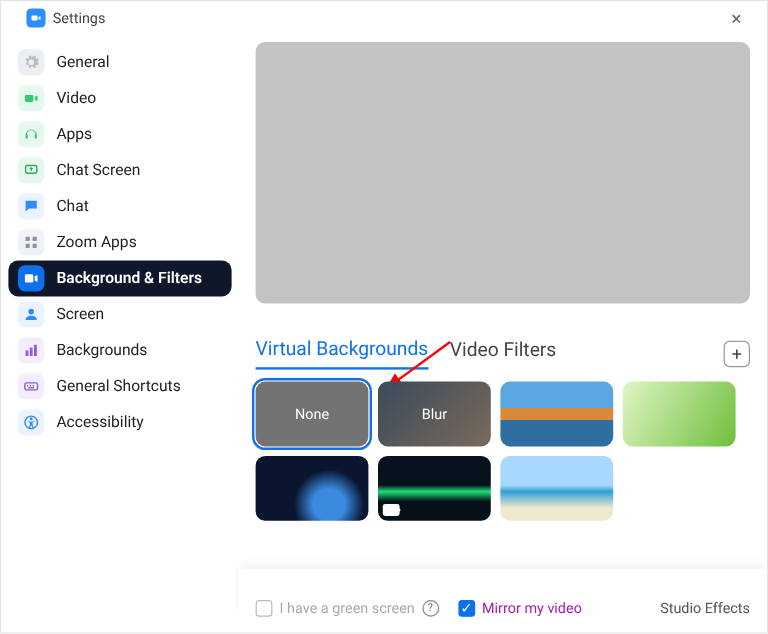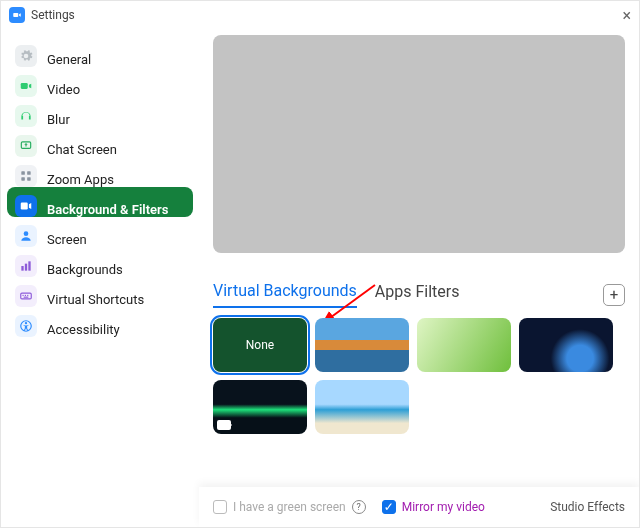--- a/index.html
+++ b/index.html
@@ -1,37 +1,37 @@
 <!DOCTYPE html>
 <html><head>
 <meta charset="utf-8">
 <style>
   * { box-sizing: border-box; margin: 0; padding: 0; font-family: -apple-system, BlinkMacSystemFont, "Segoe UI", Roboto, sans-serif; }
   body { width: 640px; height: 528px; background: #fff; overflow: hidden; border: 1px solid #e5e5e5; }
-  .titlebar { height: 28px; display: flex; align-items: center; padding: 0 8px; font-size: 12px; color: #444; }
+  .titlebar { height: 28px; display: flex; align-items: center; padding: 0 21px; font-size: 12px; color: #444; }
   .titlebar .app-icon { width: 16px; height: 16px; background: #2d8cff; border-radius: 4px; margin-right: 6px; display: flex; align-items: center; justify-content: center; }
   .titlebar .app-icon svg { width: 10px; height: 10px; fill: #fff; }
   .titlebar .close { margin-left: auto; color: #666; font-size: 16px; }
   .main { display: flex; height: calc(100% - 28px); }
   .sidebar { width: 198px; padding: 8px 6px; }
-  .side-item { height: 30px; display: flex; align-items: flex-end; padding: 0 8px; border-radius: 8px; color: #222; font-size: 13px; cursor: pointer; }
-  .side-item.active { background: #15803d; color: #fff; font-weight: 600; }
+  .side-item { height: 30px; display: flex; align-items: center; padding: 0 8px; border-radius: 8px; color: #222; font-size: 13px; cursor: pointer; }
+  .side-item.active { background: #0f172a; color: #fff; font-weight: 600; }
   .side-icon { width: 22px; height: 22px; border-radius: 6px; margin-right: 10px; display: flex; align-items: center; justify-content: center; flex-shrink: 0; }
   .content { flex: 1; padding: 6px 14px 0 14px; position: relative; }
   .preview { width: 100%; height: 218px; background: #c3c3c3; border-radius: 8px; }
   .tabs-row { display: flex; align-items: center; margin-top: 28px; }
   .tab { font-size: 16px; color: #444; padding-bottom: 6px; margin-right: 18px; cursor: pointer; }
   .tab.active { color: #0e71eb; border-bottom: 2px solid #0e71eb; }
   .add-btn { margin-left: auto; width: 22px; height: 22px; border: 1px solid #999; border-radius: 5px; display: flex; align-items: center; justify-content: center; color: #444; font-size: 15px; cursor: pointer; }
   .thumbs { display: flex; flex-wrap: wrap; gap: 8px; margin-top: 10px; }
   .thumb { width: 94px; height: 54px; border-radius: 8px; position: relative; overflow: hidden; display: flex; align-items: center; justify-content: center; color: #fff; font-size: 12px; cursor: pointer; }
   .thumb.sel { outline: 2px solid #0e71eb; outline-offset: 1px; }
   .thumb .cam { position: absolute; left: 4px; bottom: 4px; width: 14px; height: 10px; background: #fff; border-radius: 2px; }
   .thumb .cam::after { content: ""; position: absolute; right: -4px; top: 2px; border: 3px solid transparent; border-left-color: #fff; }
-  .footer { position: absolute; left: 0; right: 0; bottom: 0; height: 40px; box-shadow: 0 -4px 8px rgba(0,0,0,0.05); display: flex; align-items: center; padding: 0 14px; font-size: 12px; color: #666; }
+  .footer { position: absolute; left: 0; right: 0; bottom: 13px; height: 40px; box-shadow: 0 -4px 8px rgba(0,0,0,0.05); display: flex; align-items: flex-end; padding: 0 14px; font-size: 12px; color: #666; }
   .footer .chk { width: 14px; height: 14px; border: 1px solid #bbb; border-radius: 3px; margin-right: 6px; display: inline-flex; align-items: center; justify-content: center; }
   .footer .chk.on { background: #0e71eb; border-color: #0e71eb; color: #fff; }
   .footer .help { margin-left: 6px; width: 14px; height: 14px; border: 1px solid #888; border-radius: 50%; display: inline-flex; align-items: center; justify-content: center; font-size: 9px; }
   .arrow { position: absolute; top: 254px; left: 118px; pointer-events: none; }
 </style>
 </head>
 <body>
 
 <div class="titlebar">
   <span class="app-icon">
@@ -62,30 +62,38 @@
           </svg>
         </span>
         <span>Video</span>
       </div>
       <div class="side-item">
         <span class="side-icon" style="background:#e7f8ee">
           <svg viewBox="0 0 24 24" width="14" height="14" fill="#2ecc71">
             <path d="M4 13a8 8 0 0116 0v5h-3v-6h1a6 6 0 00-12 0h1v6H4z"></path>
           </svg>
         </span>
-        <span>Blur</span>
+        <span>Apps</span>
       </div>
       <div class="side-item">
         <span class="side-icon" style="background:#e9f6ed">
           <svg viewBox="0 0 24 24" width="14" height="14" fill="#27ae60">
             <rect x="4" y="5" width="16" height="11" rx="2" fill="none" stroke="#27ae60" stroke-width="2"></rect>
             <path d="M12 7l3 3h-2v3h-2v-3H9z"></path>
           </svg>
         </span>
         <span>Chat Screen</span>
+      </div>
+      <div class="side-item">
+        <span class="side-icon" style="background:#eaf3ff">
+          <svg viewBox="0 0 24 24" width="14" height="14" fill="#2d8cff">
+            <path d="M4 4h16v11H9l-5 4z"></path>
+          </svg>
+        </span>
+        <span>Chat</span>
       </div>
       <div class="side-item">
         <span class="side-icon" style="background:#f0f2f5">
           <svg viewBox="0 0 24 24" width="14" height="14" fill="#8a94a0">
             <rect x="4" y="4" width="6" height="6" rx="1"></rect>
             <rect x="14" y="4" width="6" height="6" rx="1"></rect>
             <rect x="4" y="14" width="6" height="6" rx="1"></rect>
             <rect x="14" y="14" width="6" height="6" rx="1"></rect>
           </svg>
         </span>
@@ -122,21 +130,21 @@
       <div class="side-item">
         <span class="side-icon" style="background:#f3eefc">
           <svg viewBox="0 0 24 24" width="14" height="14" fill="#8e5cd9">
             <rect x="3" y="7" width="18" height="10" rx="2" fill="none" stroke="#8e5cd9" stroke-width="2"></rect>
             <rect x="6" y="10" width="2" height="2"></rect>
             <rect x="10" y="10" width="2" height="2"></rect>
             <rect x="14" y="10" width="2" height="2"></rect>
             <rect x="8" y="13" width="8" height="2"></rect>
           </svg>
         </span>
-        <span>Virtual Shortcuts</span>
+        <span>General Shortcuts</span>
       </div>
       <div class="side-item">
         <span class="side-icon" style="background:#eaf3ff">
           <svg viewBox="0 0 24 24" width="14" height="14" fill="#2d8cff">
             <circle cx="12" cy="12" r="9" fill="none" stroke="#2d8cff" stroke-width="2"></circle>
             <circle cx="12" cy="7" r="2"></circle>
             <path d="M6 10l6 1 6-1-4 2v4l2 4h-2l-2-4-2 4H8l2-4v-4z"></path>
           </svg>
         </span>
         <span>Accessibility</span>
@@ -149,29 +157,32 @@
       <defs>
           <marker id="ah" markerWidth="8" markerHeight="8" refX="6" refY="3" orient="auto">
             <path d="M0,0 L7,3 L0,6 z" fill="#ff0000"></path>
           </marker>
         </defs>
       <line x1="58" y1="2" x2="6" y2="40" stroke="#ff0000" stroke-width="2" marker-end="url(#ah)"></line>
     </svg>
 
     <div class="tabs-row">
       <span class="tab active">Virtual Backgrounds</span>
-      <span class="tab">Apps Filters</span>
+      <span class="tab">Video Filters</span>
       <span class="add-btn">
         <span>+</span>
       </span>
     </div>
 
     <div class="thumbs" id="thumbs">
-        <div class="thumb sel" style="background:#14532d">
+        <div class="thumb sel" style="background:#737373">
           <span>None</span>
+        </div>
+        <div class="thumb" style="background:linear-gradient(135deg,#3a4a5c,#7a6a5a)">
+          <span>Blur</span>
         </div>
         <div class="thumb" style="background:linear-gradient(to bottom,#5aa6e0 40%,#d88a3a 40%,#d88a3a 60%,#2f6ea0 60%)"></div>
         <div class="thumb" style="background:linear-gradient(120deg,#dff5c4,#6fbf3c)"></div>
         <div class="thumb" style="background:radial-gradient(circle at 65% 75%,#3a8ae0 18%,#0a1530 40%)"></div>
         <div class="thumb" style="background:linear-gradient(to bottom,#08121c 45%,#1de07a 55%,#061018 70%)">
           <span class="cam"></span>
         </div>
         <div class="thumb" style="background:linear-gradient(to bottom,#a7d8ff 45%,#2e9fd6 55%,#f0e7cf 80%)"></div>
       </div>
 

